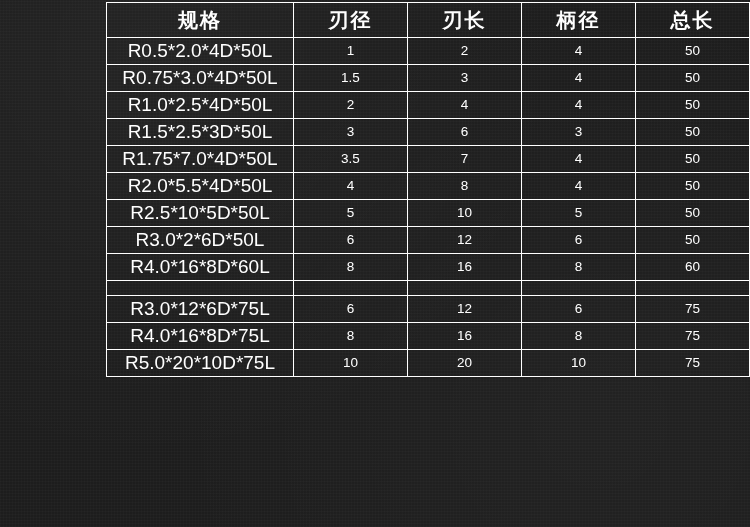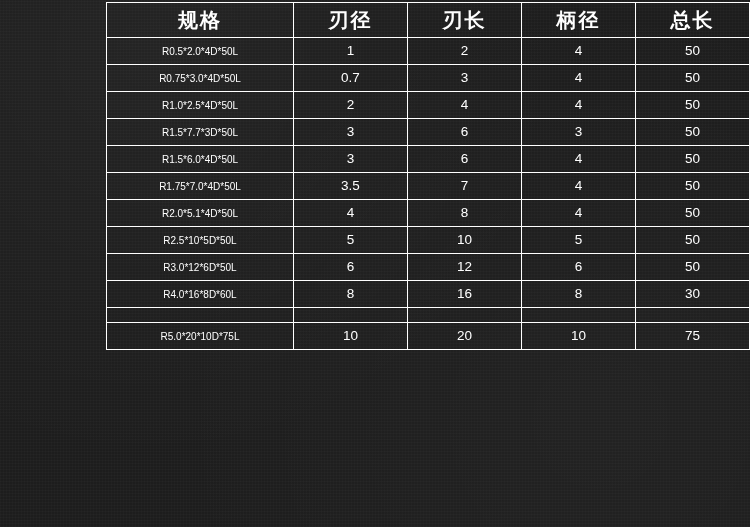--- a/index.html
+++ b/index.html
@@ -46,21 +46,21 @@
     background: transparent;
   }
   .spec-table tr.header td {
     font-size: 20px;
     font-weight: bold;
     height: 34px;
     letter-spacing: 2px;
   }
   .spec-table td.col-spec {
     width: 186px;
-    font-size: 10px;
+    font-size: 19px;
   }
   .spec-table td.col-num {
     width: 113px;
   }
   .spec-table tr.spacer td {
     height: 14px;
     border-left: 1px solid #ffffff;
     border-right: 1px solid #ffffff;
     border-top: 1px solid #ffffff;
     border-bottom: 1px solid #ffffff;
@@ -82,90 +82,97 @@
 
       <tr>
         <td class="col-spec">R0.5*2.0*4D*50L</td>
         <td class="col-num">1</td>
         <td class="col-num">2</td>
         <td class="col-num">4</td>
         <td class="col-num">50</td>
       </tr>
       <tr>
         <td class="col-spec">R0.75*3.0*4D*50L</td>
-        <td class="col-num">0.7</td>
+        <td class="col-num">1.5</td>
         <td class="col-num">3</td>
         <td class="col-num">4</td>
         <td class="col-num">50</td>
       </tr>
       <tr>
         <td class="col-spec">R1.0*2.5*4D*50L</td>
         <td class="col-num">2</td>
         <td class="col-num">4</td>
         <td class="col-num">4</td>
         <td class="col-num">50</td>
       </tr>
       <tr>
-        <td class="col-spec">R1.5*7.7*3D*50L</td>
+        <td class="col-spec">R1.5*2.5*3D*50L</td>
         <td class="col-num">3</td>
         <td class="col-num">6</td>
         <td class="col-num">3</td>
-        <td class="col-num">50</td>
-      </tr>
-      <tr>
-        <td class="col-spec">R1.5*6.0*4D*50L</td>
-        <td class="col-num">3</td>
-        <td class="col-num">6</td>
-        <td class="col-num">4</td>
         <td class="col-num">50</td>
       </tr>
       <tr>
         <td class="col-spec">R1.75*7.0*4D*50L</td>
         <td class="col-num">3.5</td>
         <td class="col-num">7</td>
         <td class="col-num">4</td>
         <td class="col-num">50</td>
       </tr>
       <tr>
-        <td class="col-spec">R2.0*5.1*4D*50L</td>
+        <td class="col-spec">R2.0*5.5*4D*50L</td>
         <td class="col-num">4</td>
         <td class="col-num">8</td>
         <td class="col-num">4</td>
         <td class="col-num">50</td>
       </tr>
       <tr>
         <td class="col-spec">R2.5*10*5D*50L</td>
         <td class="col-num">5</td>
         <td class="col-num">10</td>
         <td class="col-num">5</td>
         <td class="col-num">50</td>
       </tr>
       <tr>
-        <td class="col-spec">R3.0*12*6D*50L</td>
+        <td class="col-spec">R3.0*2*6D*50L</td>
         <td class="col-num">6</td>
         <td class="col-num">12</td>
         <td class="col-num">6</td>
         <td class="col-num">50</td>
       </tr>
       <tr>
         <td class="col-spec">R4.0*16*8D*60L</td>
         <td class="col-num">8</td>
         <td class="col-num">16</td>
         <td class="col-num">8</td>
-        <td class="col-num">30</td>
+        <td class="col-num">60</td>
       </tr>
 
       <tr class="spacer">
         <td></td>
         <td></td>
         <td></td>
         <td></td>
         <td></td>
       </tr>
 
+      <tr>
+        <td class="col-spec">R3.0*12*6D*75L</td>
+        <td class="col-num">6</td>
+        <td class="col-num">12</td>
+        <td class="col-num">6</td>
+        <td class="col-num">75</td>
+      </tr>
+      <tr>
+        <td class="col-spec">R4.0*16*8D*75L</td>
+        <td class="col-num">8</td>
+        <td class="col-num">16</td>
+        <td class="col-num">8</td>
+        <td class="col-num">75</td>
+      </tr>
       <tr>
         <td class="col-spec">R5.0*20*10D*75L</td>
         <td class="col-num">10</td>
         <td class="col-num">20</td>
         <td class="col-num">10</td>
         <td class="col-num">75</td>
       </tr>
 
     </tbody>
   </table>

